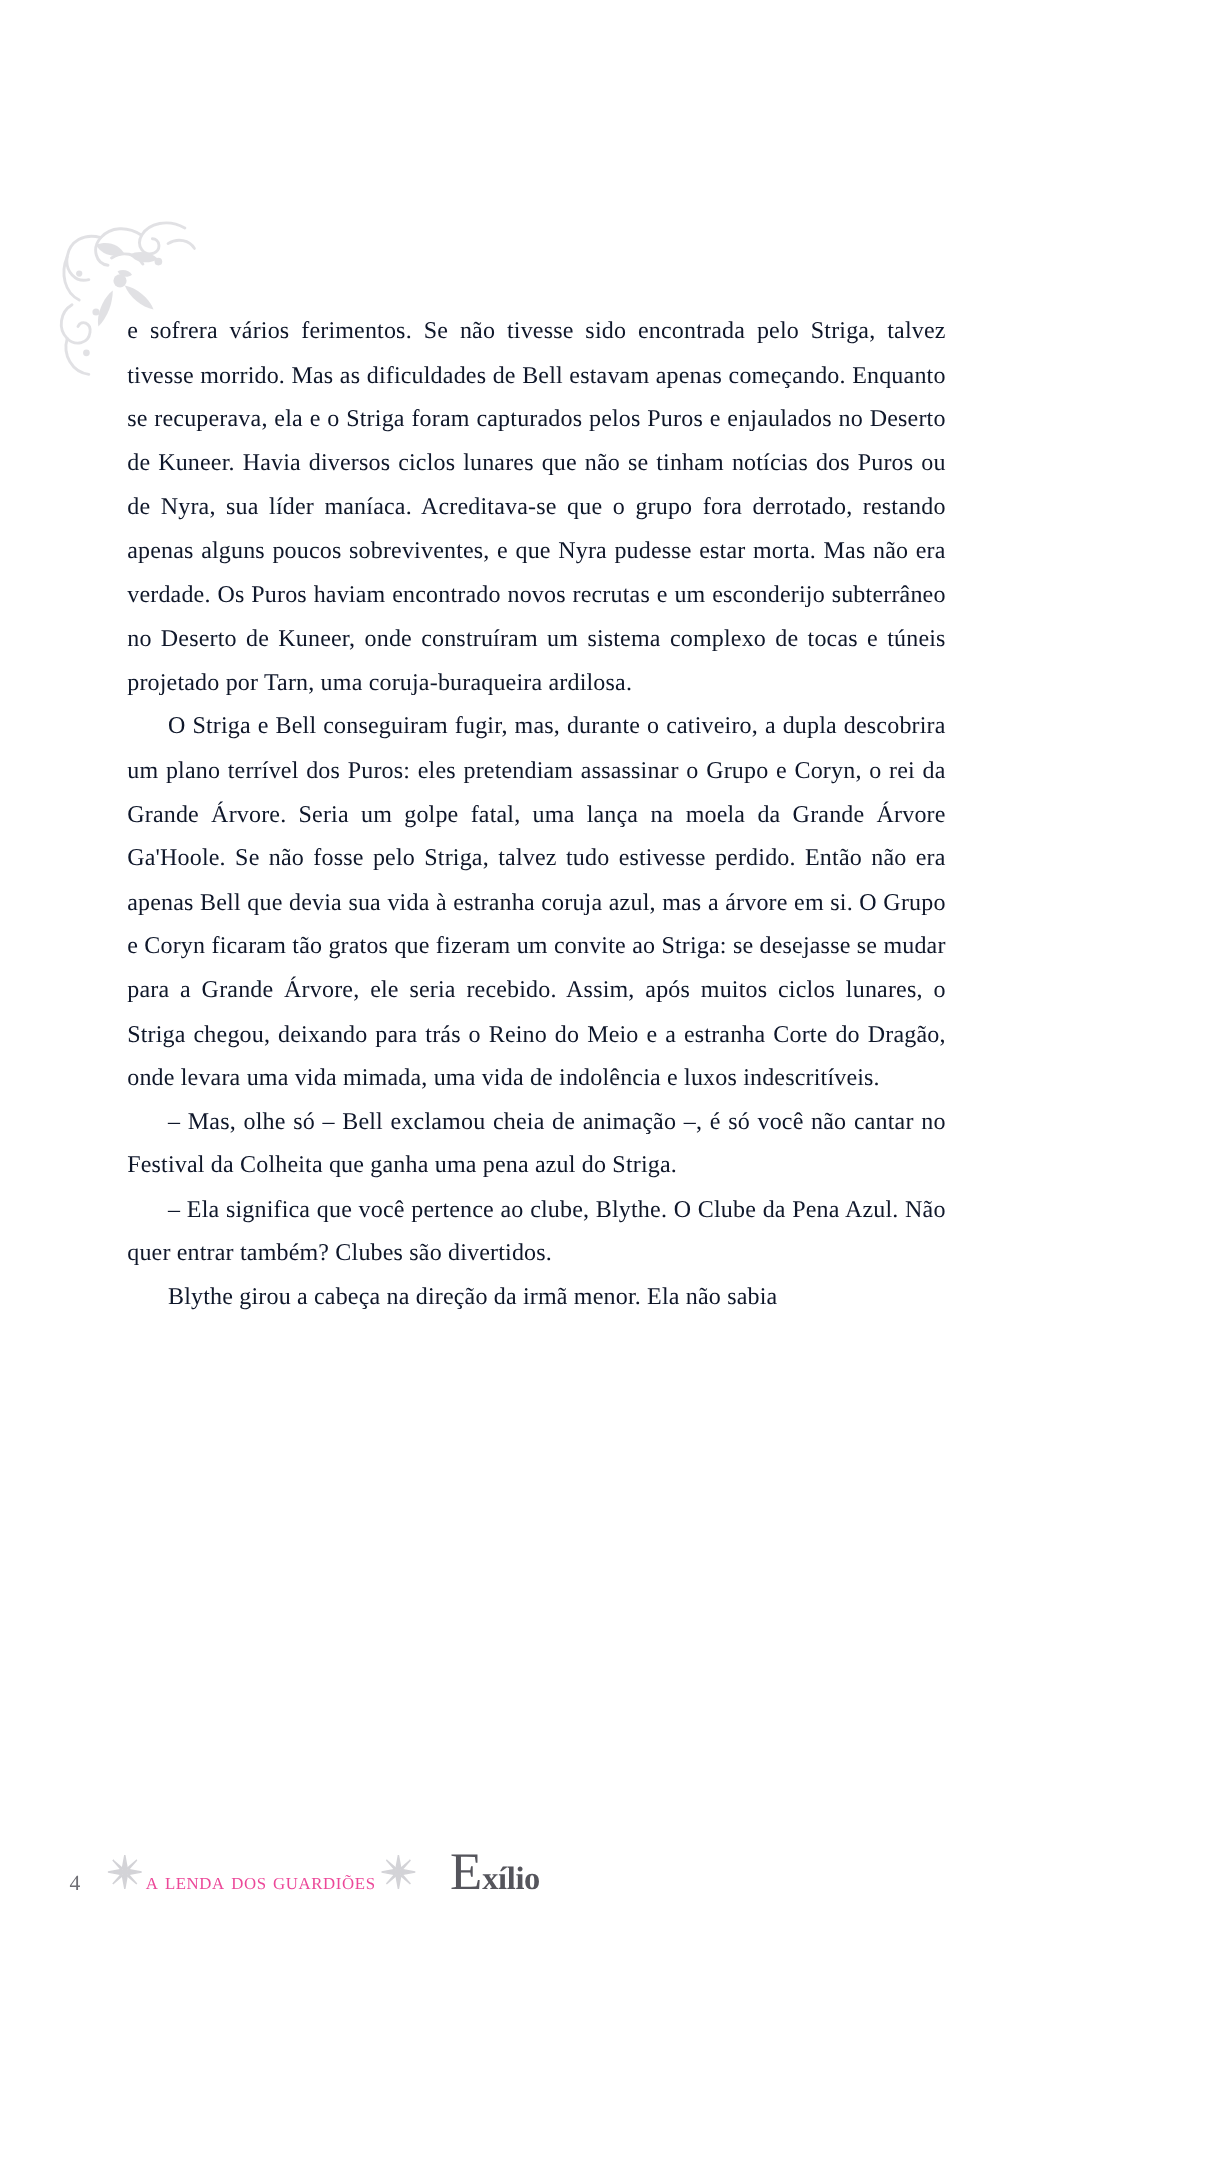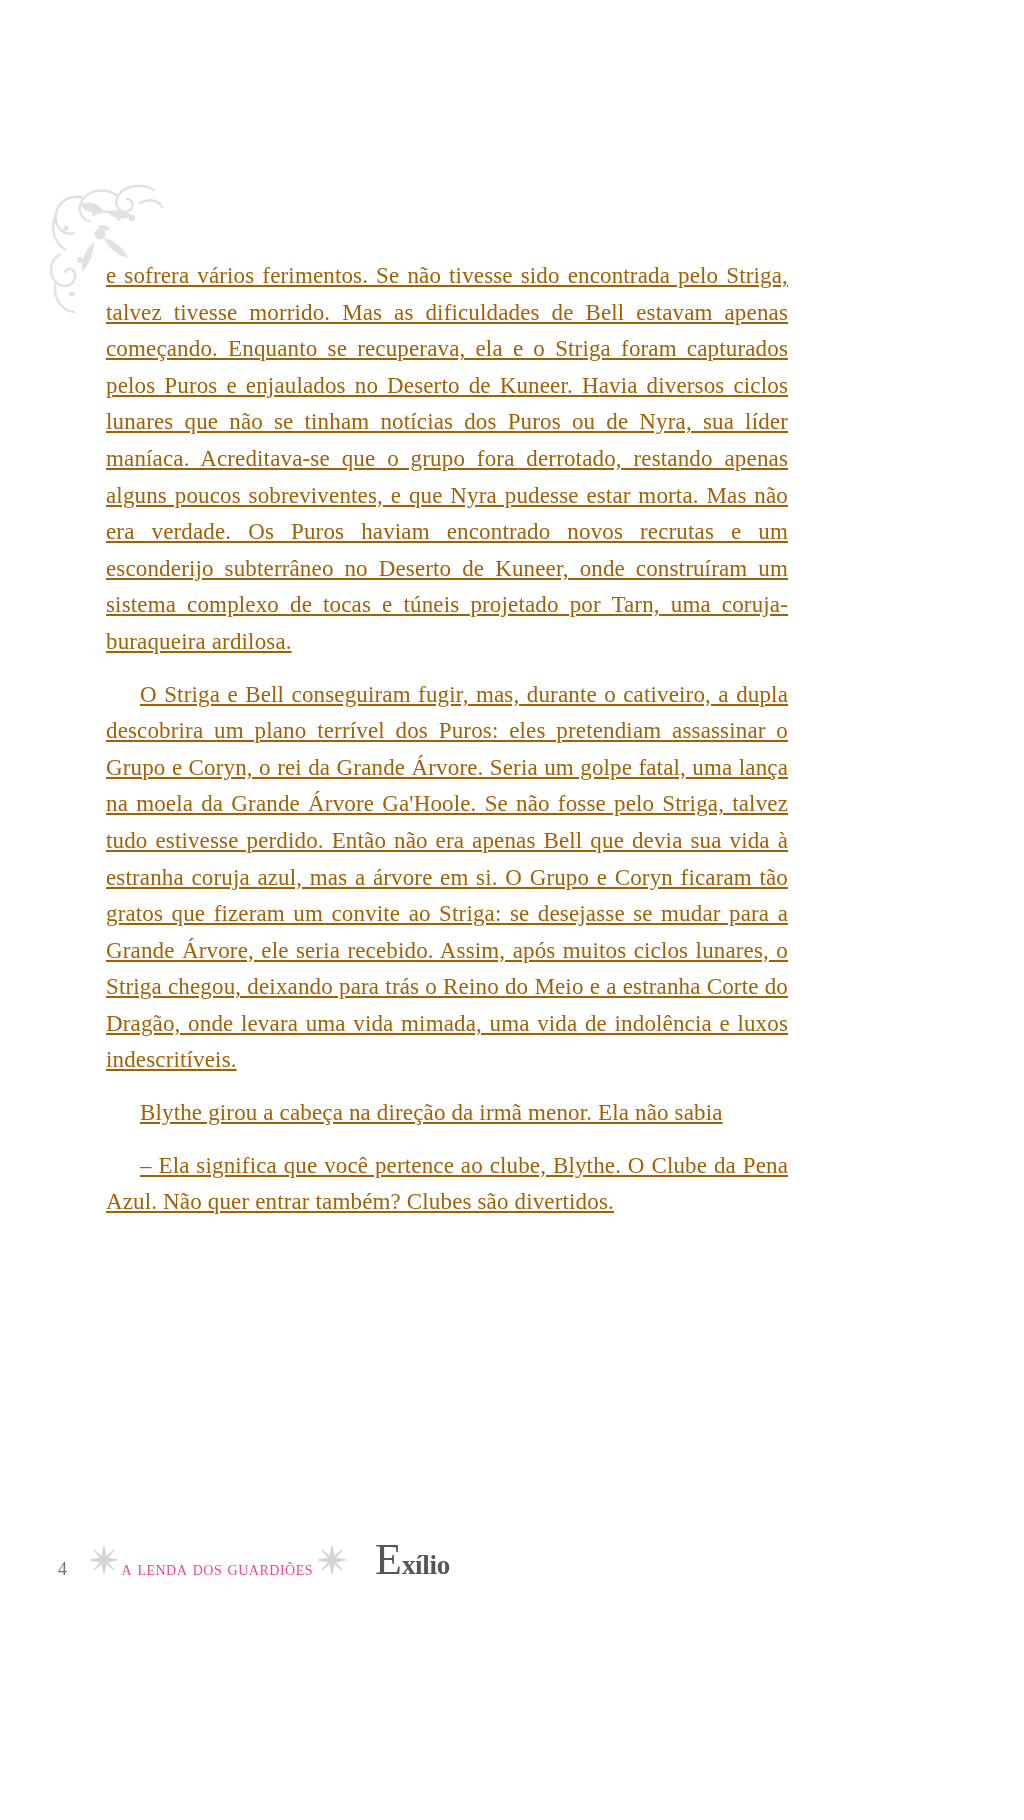--- a/index.html
+++ b/index.html
@@ -38,31 +38,30 @@
   
   .text-column {
     position: absolute;
     left: 106px;
     top: 258px;
     width: 682px;
   }
 
   .para {
     margin: 0;
-    font-size: 23px;
+    font-size: 20px;
     line-height: 36.6px;
     text-align: justify;
     text-justify: inter-word;
-    color: #a16207;
+    color: #0f172a;
     letter-spacing: 0.15px;
-    text-decoration: underline;
     -webkit-font-smoothing: antialiased;
   }
   .para.indent { text-indent: 34px; }
-  .para + .para { margin-top: 16px; }
+  .para + .para { margin-top: 0; }
 
   
   .footer {
     position: absolute;
     left: 58px;
     top: 1538px;
     width: 900px;
     display: flex;
     align-items: flex-end;
     gap: 0;
@@ -144,22 +143,23 @@
         <circle cx="44" cy="92" r="3"></circle>
         <circle cx="36" cy="126" r="2.8"></circle>
         <circle cx="30" cy="60" r="2.6"></circle>
       </g>
     </svg>
   </div>
 
   <div class="text-column">
     <p class="para">e sofrera vários ferimentos. Se não tivesse sido encontrada pelo Striga, talvez tivesse morrido. Mas as dificuldades de Bell estavam apenas começando. Enquanto se recuperava, ela e o Striga foram capturados pelos Puros e enjaulados no Deserto de Kuneer. Havia diversos ciclos lunares que não se tinham notícias dos Puros ou de Nyra, sua líder maníaca. Acreditava-se que o grupo fora derrotado, restando apenas alguns poucos sobreviventes, e que Nyra pudesse estar morta. Mas não era verdade. Os Puros haviam encontrado novos recrutas e um esconderijo subterrâneo no Deserto de Kuneer, onde construíram um sistema complexo de tocas e túneis projetado por Tarn, uma coruja-buraqueira ardilosa.</p>
     <p class="para indent">O Striga e Bell conseguiram fugir, mas, durante o cativeiro, a dupla descobrira um plano terrível dos Puros: eles pretendiam assassinar o Grupo e Coryn, o rei da Grande Árvore. Seria um golpe fatal, uma lança na moela da Grande Árvore Ga'Hoole. Se não fosse pelo Striga, talvez tudo estivesse perdido. Então não era apenas Bell que devia sua vida à estranha coruja azul, mas a árvore em si. O Grupo e Coryn ficaram tão gratos que fizeram um convite ao Striga: se desejasse se mudar para a Grande Árvore, ele seria recebido. Assim, após muitos ciclos lunares, o Striga chegou, deixando para trás o Reino do Meio e a estranha Corte do Dragão, onde levara uma vida mimada, uma vida de indolência e luxos indescritíveis.</p>
+    <p class="para indent">– Mas, olhe só – Bell exclamou cheia de animação –, é só você não cantar no Festival da Colheita que ganha uma pena azul do Striga.</p>
+    <p class="para indent">– Ela significa que você pertence ao clube, Blythe. O Clube da Pena Azul. Não quer entrar também? Clubes são divertidos.</p>
     <p class="para indent">Blythe girou a cabeça na direção da irmã menor. Ela não sabia</p>
-    <p class="para indent">– Ela significa que você pertence ao clube, Blythe. O Clube da Pena Azul. Não quer entrar também? Clubes são divertidos.</p>
   </div>
 
   <div class="footer">
     <span class="folio">4</span>
 
     <span class="foot-snowflake">
       <svg viewBox="0 0 34 34" xmlns="http://www.w3.org/2000/svg">
         <g stroke="#a9a9b1" stroke-width="1.2" fill="#a9a9b1">
           <path d="M17 3 L19 14 L17 17 L15 14 Z"></path>
           <path d="M17 31 L19 20 L17 17 L15 20 Z"></path>

